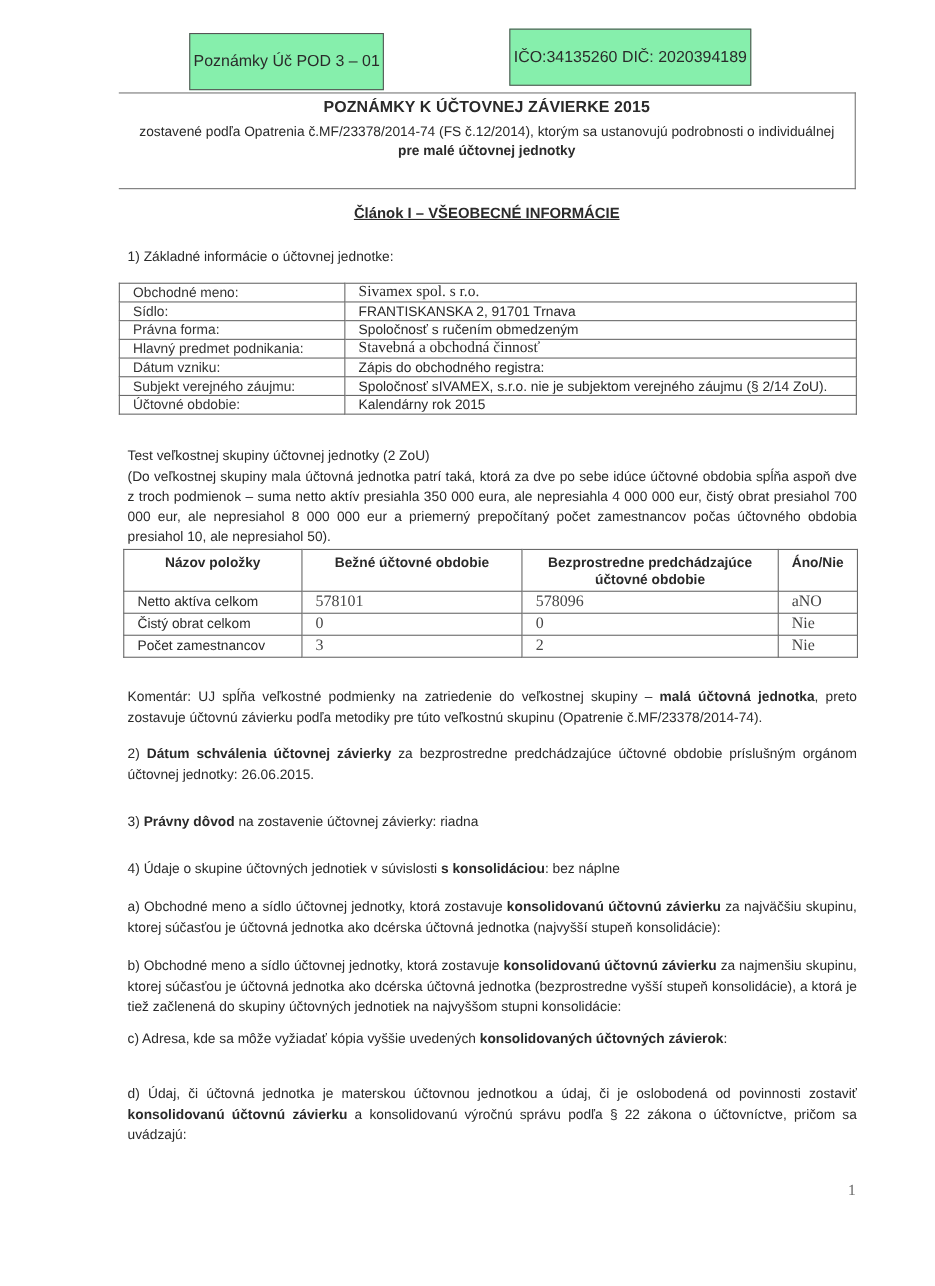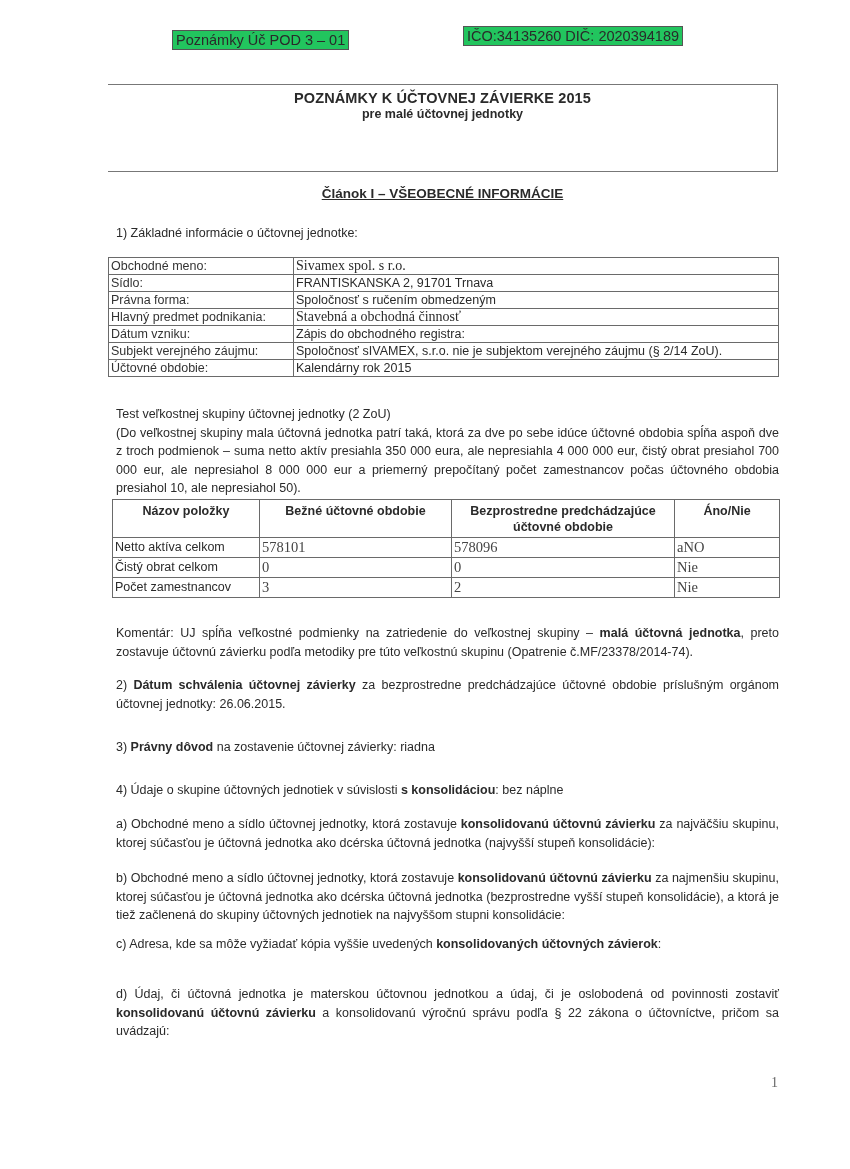--- a/index.html
+++ b/index.html
@@ -1,46 +1,47 @@
 <!DOCTYPE html>
 <html><head>
 <meta charset="utf-8">
 <style>
   html, body { margin:0; padding:0; background:#ffffff; }
   body { width:850px; height:1169px; position:relative; overflow:hidden;
          font-family:"Liberation Sans", sans-serif; color:#2a2a2a; }
   .abs { position:absolute; }
-  .hdrbox { position:absolute; border:1px solid #555; font-size:14.5px; padding:0 3px; line-height:18px; background:#22c55e; }
+  .hdrbox { position:absolute; border:1px solid #555; font-size:14.5px; padding:16px 3px; line-height:18px; background:#86efac; }
   .titlebox { position:absolute; left:108px; top:84px; width:669px; height:86px; border:1px solid #777;
               border-left:none; text-align:center; }
   .titlebox .t1 { font-weight:bold; font-size:14.5px; margin-top:5px; letter-spacing:0.1px; }
   .titlebox .t2 { font-size:12.5px; line-height:16.5px; margin-top:6px; }
   .titlebox .t3 { font-size:12.5px; font-weight:bold; line-height:16px; }
   .sec { font-size:13.5px; font-weight:bold; text-decoration:underline; text-align:center; left:108px; width:669px; top:186px; }
   .p { font-size:12.5px; line-height:18.5px; left:116px; width:663px; text-align:justify; }
   .u { }
   .b { font-weight:bold; }
   table { border-collapse:collapse; position:absolute; }
-  td, th { border:1px solid #6a6a6a; padding:0 2px; vertical-align:top; }
+  td, th { border:1px solid #6a6a6a; padding:0 12px; vertical-align:top; }
   .info td { font-size:12.5px; height:16px; line-height:16px; }
   .info td.k { width:180px; color:#333; }
   .serif { font-family:Liberation Serif, serif; font-size:14px !important; }
   .size th { font-size:12.5px; font-weight:bold; text-align:center; height:34px; line-height:16px; padding-top:3px; }
   .size td { font-size:12.5px; height:19px; line-height:19px; }
   .size td.v { font-family:"Liberation Serif", serif; font-size:14.5px; color:#444; }
   .pagenum { left:771px; top:1075px; font-family:"Liberation Serif", serif; font-size:14px; color:#666; }
 </style>
 </head>
 <body>
 
 <div class="hdrbox" style="left:172px; top:30px;">Poznámky Úč POD 3 – 01</div>
 <div class="hdrbox" style="left:463px; top:26px;">IČO:34135260 DIČ: 2020394189</div>
 
 <div class="titlebox">
   <div class="t1">POZNÁMKY K ÚČTOVNEJ ZÁVIERKE 2015</div>
+  <div class="t2">zostavené podľa Opatrenia č.MF/23378/2014-74 (FS č.12/2014), ktorým sa ustanovujú podrobnosti o individuálnej</div>
   <div class="t3">pre malé účtovnej jednotky</div>
 </div>
 
 <div class="abs sec">Článok I – VŠEOBECNÉ INFORMÁCIE</div>
 
 <div class="abs p" style="top:224px;"><span>1) </span><span class="u">Základné informácie o účtovnej jednotke</span><span>:</span></div>
 
 <table class="info" style="left:108px; top:257px; width:671px;">
   <tbody>
     <tr>

